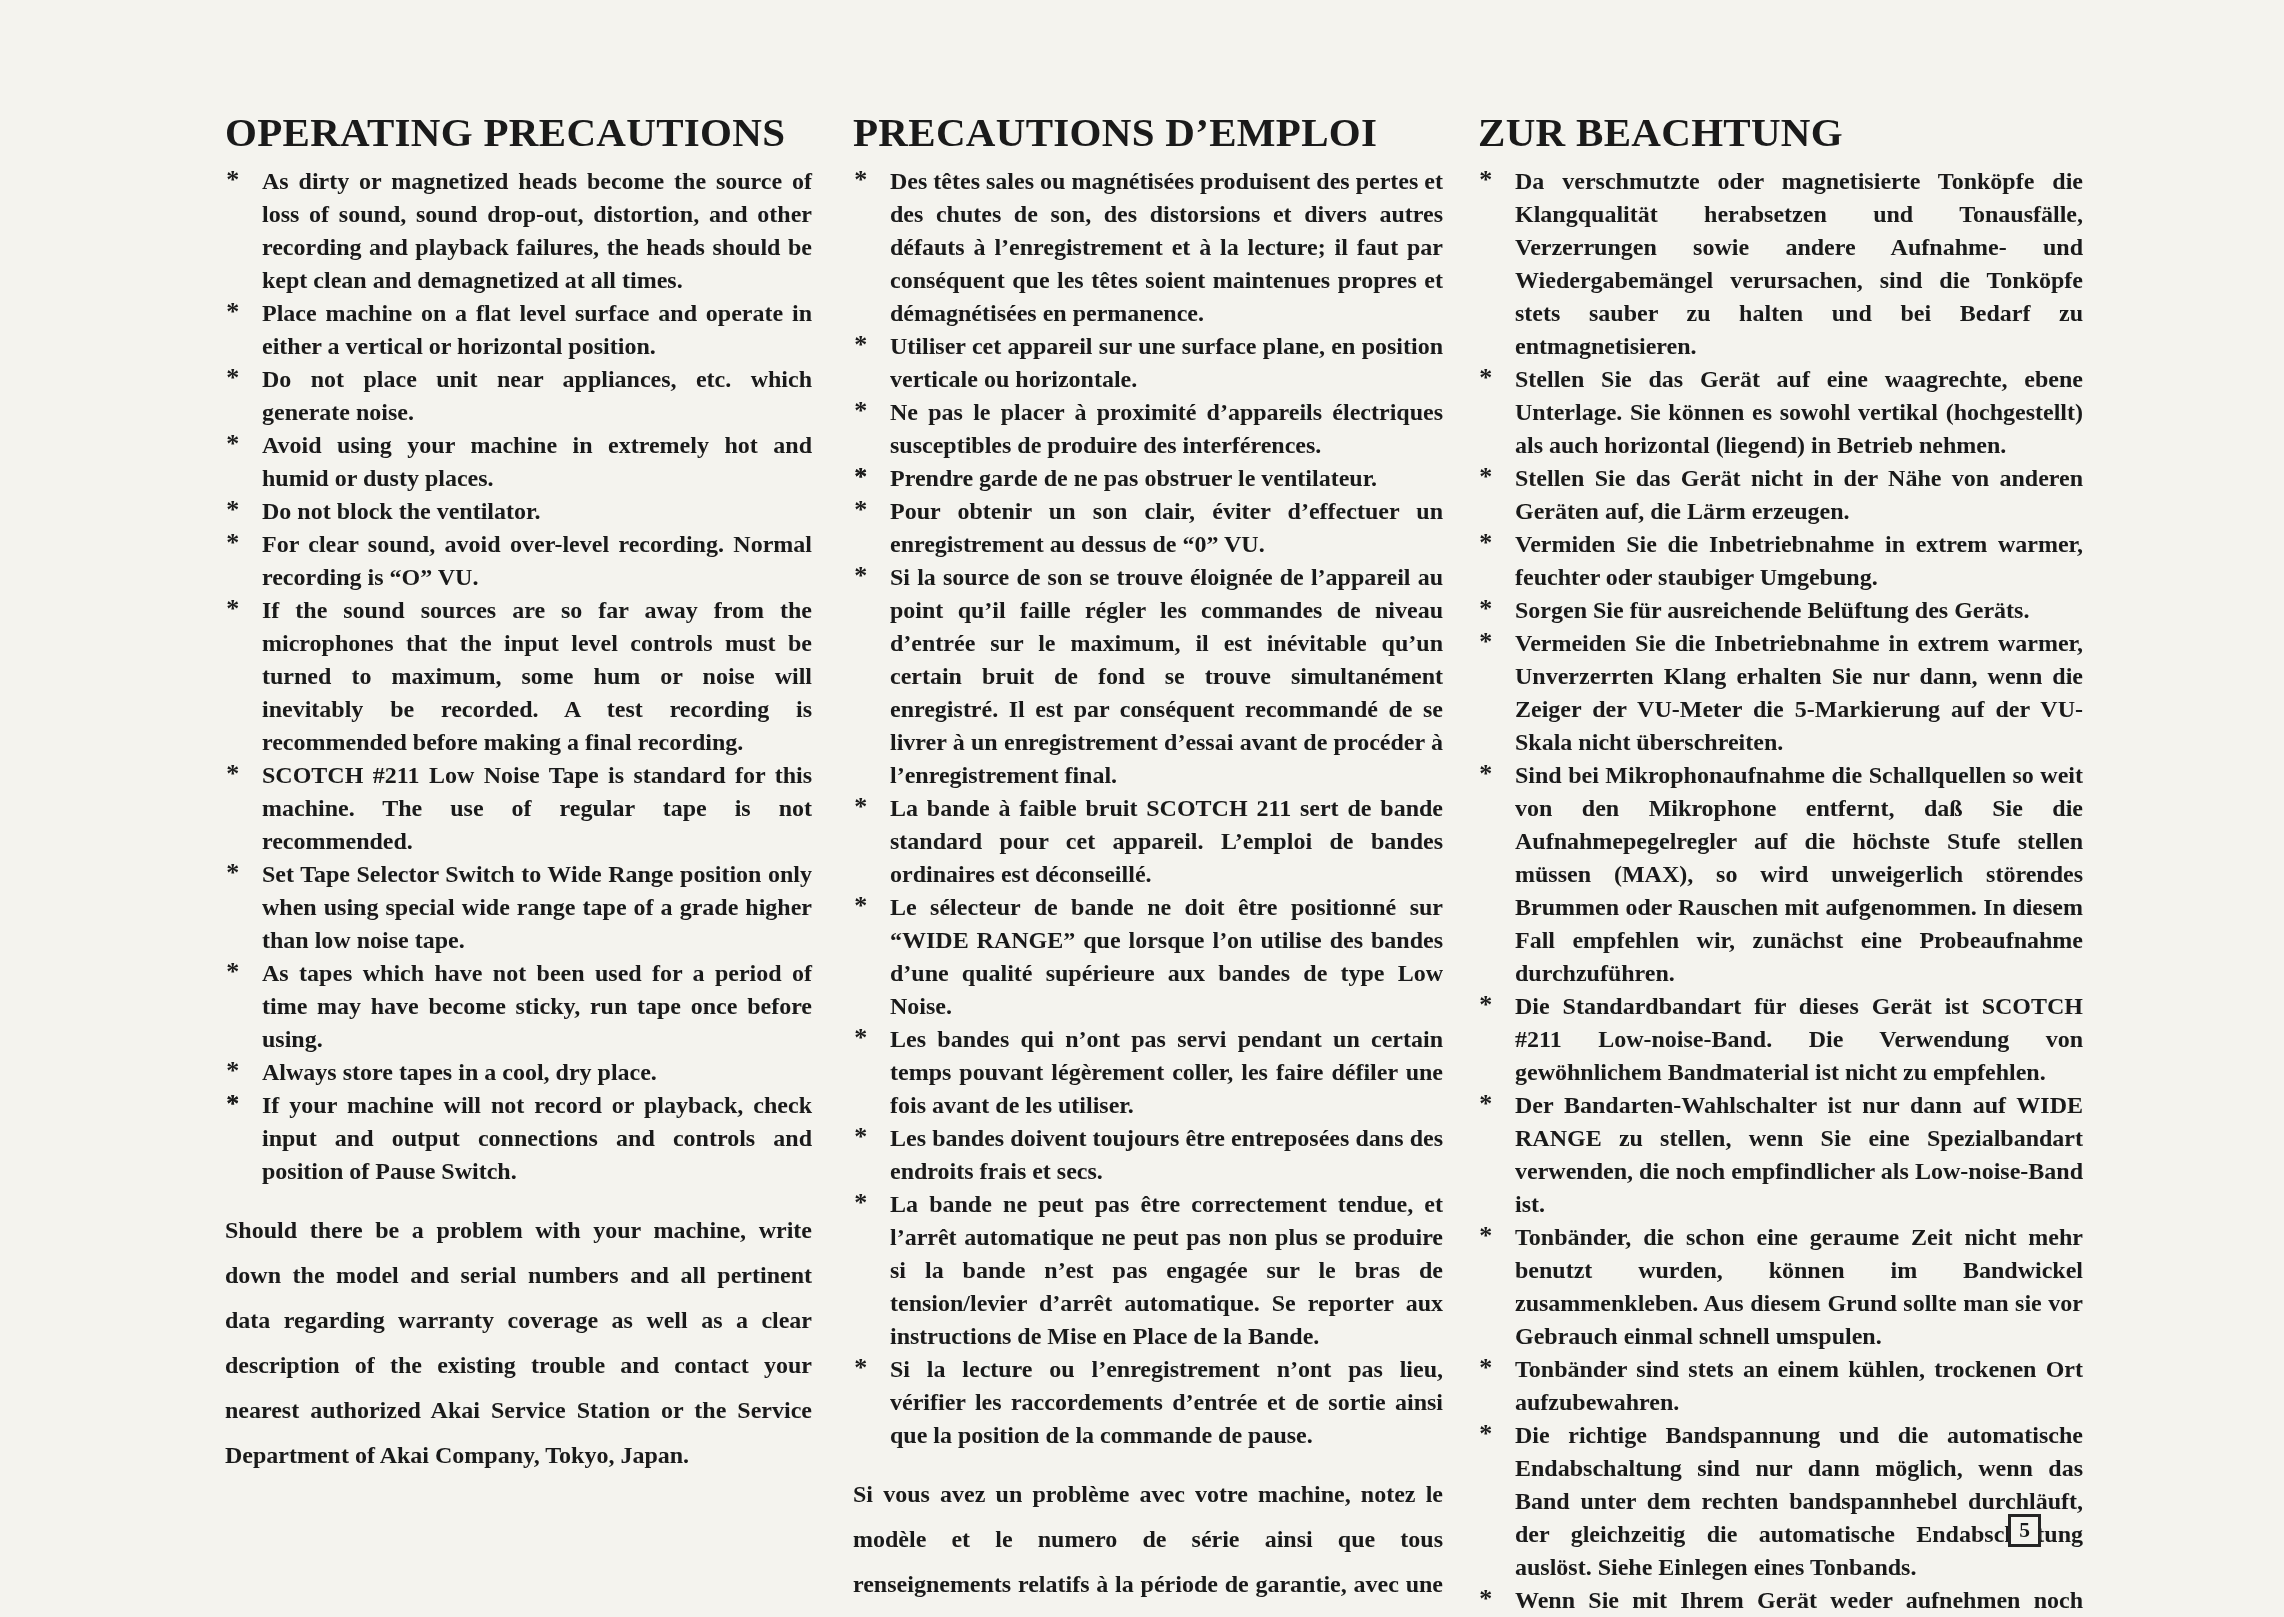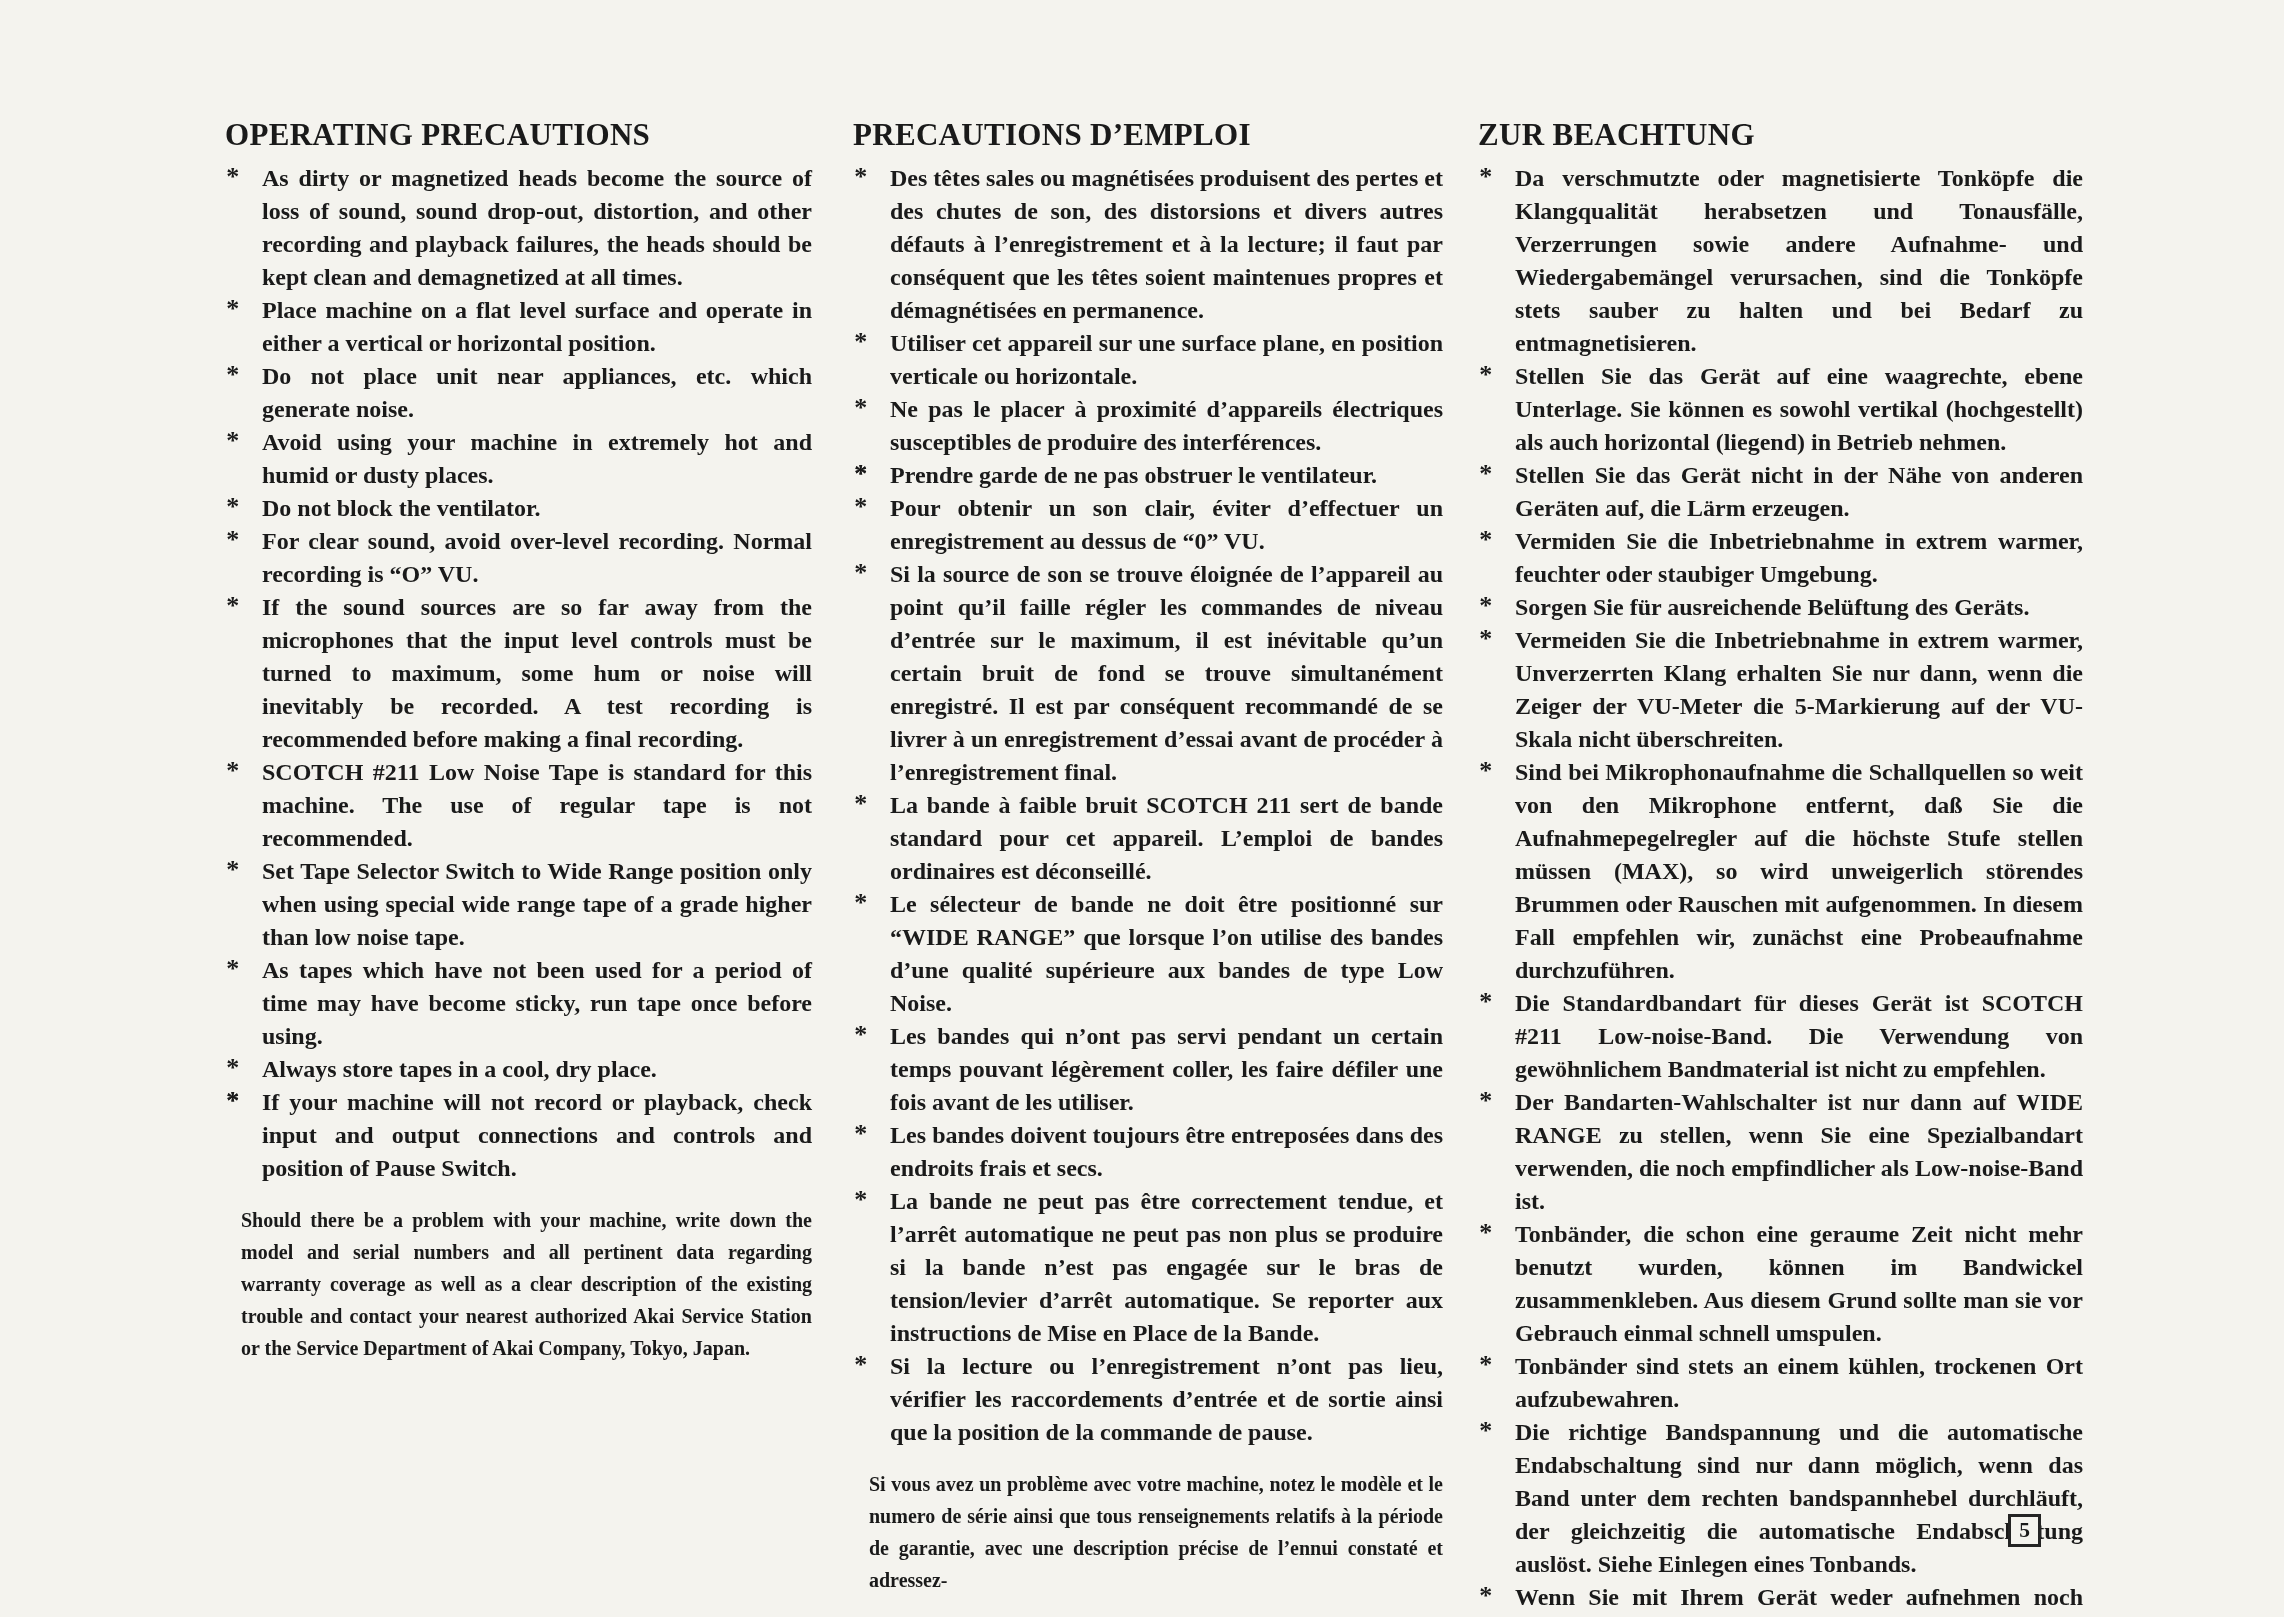--- a/index.html
+++ b/index.html
@@ -21,23 +21,23 @@
   }
   .col {
     position: absolute;
     top: 110px;
     font-weight: 700;
   }
   .col-en { left: 225px;  width: 587px; }
   .col-fr { left: 853px; width: 590px; }
   .col-de { left: 1478px; width: 605px; }
   .col h1 {
-    font-size: 31px;
+    font-size: 41px;
     line-height: 1.12;
-    margin: 8px 0 9px 0;
+    margin: 0 0 9px 0;
     font-weight: 700;
     letter-spacing: 0.3px;
     white-space: nowrap;
   }
   .bullets { }
   .bullet {
     position: relative;
     padding-left: 37px;
     font-size: 24px;
     line-height: 33px;
@@ -45,24 +45,23 @@
   }
   .bullet .star {
     position: absolute;
     left: 1.3px;
     top: 2px;
     font-size: 26px;
     line-height: 1;
   }
   .footer {
     margin-top: 19.6px;
-    font-size: 20px;
-    line-height: 32px;
+    font-size: 24px;
+    line-height: 45px;
     text-align: justify;
-    margin-left: 16px;
   }
   .pagenum-box {
     position: absolute;
     left: 2008px;
     top: 1514px;
     width: 27px;
     height: 27px;
     border: 3.3px solid #242424;
     display: flex;
     align-items: center;

